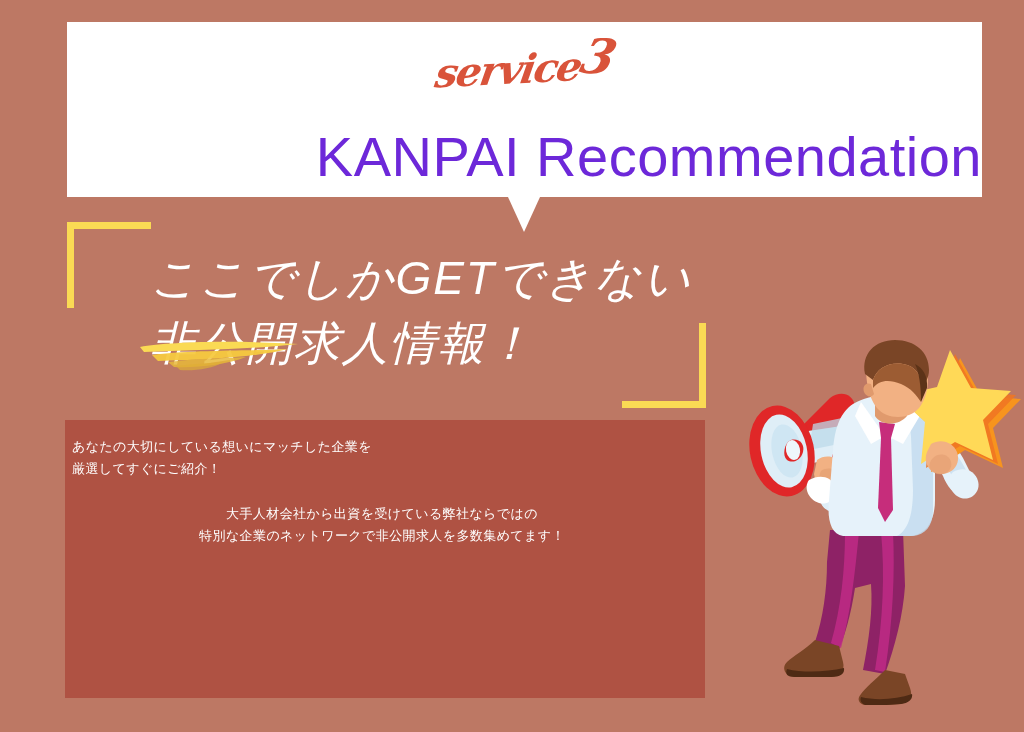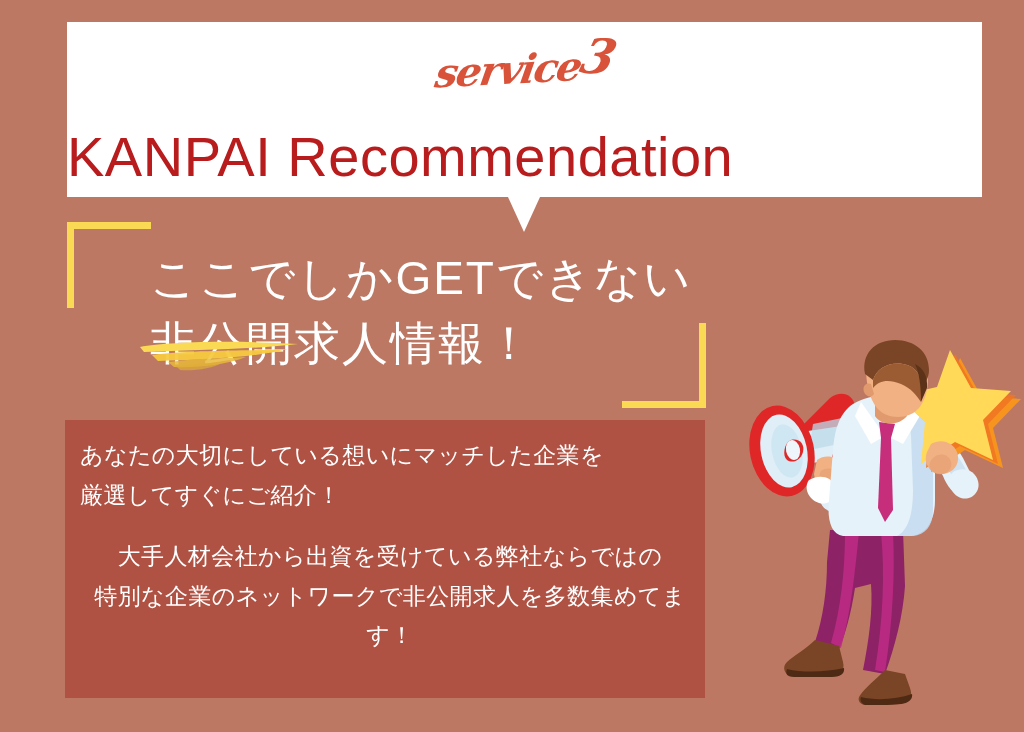--- a/index.html
+++ b/index.html
@@ -34,25 +34,25 @@
     transform:skewX(-12deg) rotate(-3deg);
     transform-origin:center;
   }
   .service-script .three{
     font-size:48px;
     display:inline-block;
     transform:rotate(6deg) translateY(-6px);
   }
   .bubble-title{
     position:absolute;left:0;top:102px;width:915px;
-    text-align:left;
+    text-align:right;
     font-size:56px;
     font-weight:400;
     letter-spacing:0.5px;
-    color:#b91c1c;
+    color:#6d28d9;
     white-space:nowrap;
   }
 
   
   .bracket{position:absolute;}
   .bracket span{position:absolute;background:#fada54;display:block;}
   .bracket-tl{left:67px;top:222px;width:84px;height:86px;}
   .bracket-tl .h{left:0;top:0;width:84px;height:7px;}
   .bracket-tl .v{left:0;top:0;width:7px;height:86px;}
   .bracket-br{left:622px;top:323px;width:84px;height:85px;}
@@ -60,39 +60,39 @@
   .bracket-br .v{right:0;top:0;width:7px;height:85px;}
 
   
   .headline{
     position:absolute;left:150px;top:246px;width:560px;
     color:#ffffff;
     font-size:46px;
     line-height:1.42;
     letter-spacing:2px;
     white-space:nowrap;
+    font-style:italic;
   }
   .headline .ln{display:block;position:relative;}
   .brush{
     position:absolute;left:-12px;top:92px;width:175px;height:36px;
     pointer-events:none;
   }
 
   
   .panel{
     position:absolute;left:65px;top:420px;width:640px;height:278px;
     background:#af5243;
   }
   .panel-text{
     position:absolute;left:72px;top:436px;width:620px;
     color:#ffffff;
-    font-size:23px;
+    font-size:13px;
     line-height:1.72;
     letter-spacing:0.4px;
-    margin-left:8px;
   }
   .panel-text p{margin:0 0 22px 0;}
   .panel-text p:last-child{margin-bottom:0;text-align:center;}
 
   
   .illus{position:absolute;left:735px;top:340px;width:290px;height:365px;}
 </style>
 </head>
 <body>
 

